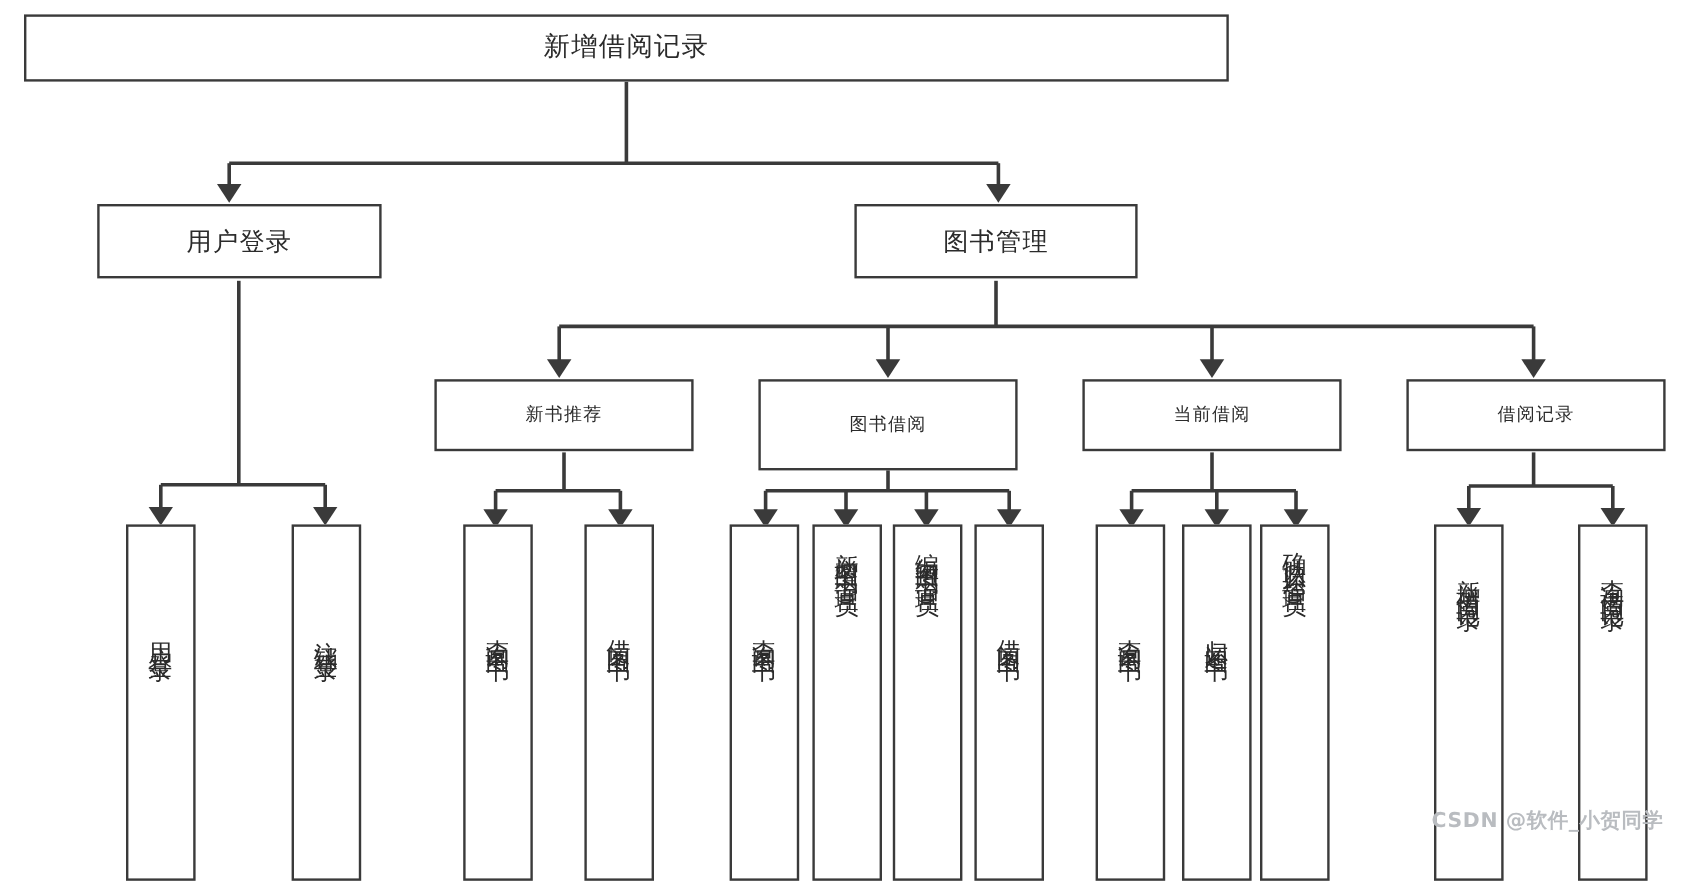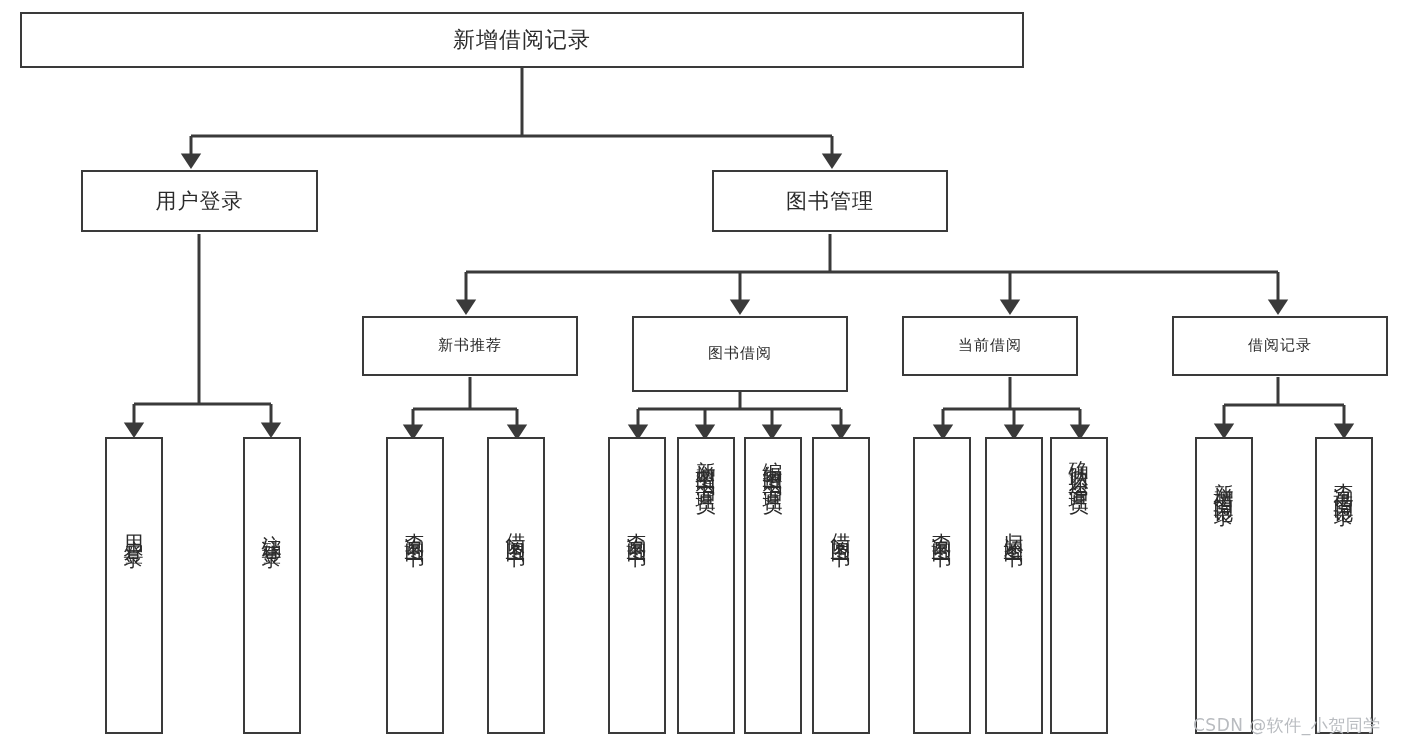--- a/index.html
+++ b/index.html
@@ -138,21 +138,21 @@
   <div class="node level1" style="left:712px; top:170px; width:236px; height:62px;text-align:right;">
     <span class="node-label">图书管理</span>
   </div>
 
   <div class="node level2" style="left:362px; top:316px; width:216px; height:60px;">
     <span class="node-label">新书推荐</span>
   </div>
   <div class="node level2" style="left:632px; top:316px; width:216px; height:76px;">
     <span class="node-label">图书借阅</span>
   </div>
-  <div class="node level2" style="left:902px; top:316px; width:176px; height:60px;text-align:center;">
+  <div class="node level2" style="left:902px; top:316px; width:216px; height:60px;text-align:center;">
     <span class="node-label">当前借阅</span>
   </div>
   <div class="node level2" style="left:1172px; top:316px; width:216px; height:60px;">
     <span class="node-label">借阅记录</span>
   </div>
 
   <div class="node leaf" style="left:105px; top:437px; width:58px; height:297px; padding-top:80px;">
     <span class="node-label">用户登录</span>
   </div>
   <div class="node leaf" style="left:243px; top:437px; width:58px; height:297px; padding-top:80px;">
@@ -189,15 +189,15 @@
     <span class="node-label">确认归还（管理员）</span>
   </div>
 
   <div class="node leaf tall-text" style="left:1195px; top:437px; width:58px; height:297px; padding-top:28px;">
     <span class="node-label">新增借阅记录</span>
   </div>
   <div class="node leaf tall-text" style="left:1315px; top:437px; width:58px; height:297px; padding-top:28px;">
     <span class="node-label">查询借阅记录</span>
   </div>
 
-  <div class="watermark" style="left:1193px; top:714px;">CSDN @软件_小贺同学</div>
+  <div class="watermark" style="left:1193px; top:672px;font-weight:bold;">CSDN @软件_小贺同学</div>
 
 </div>
 
 </body></html>

